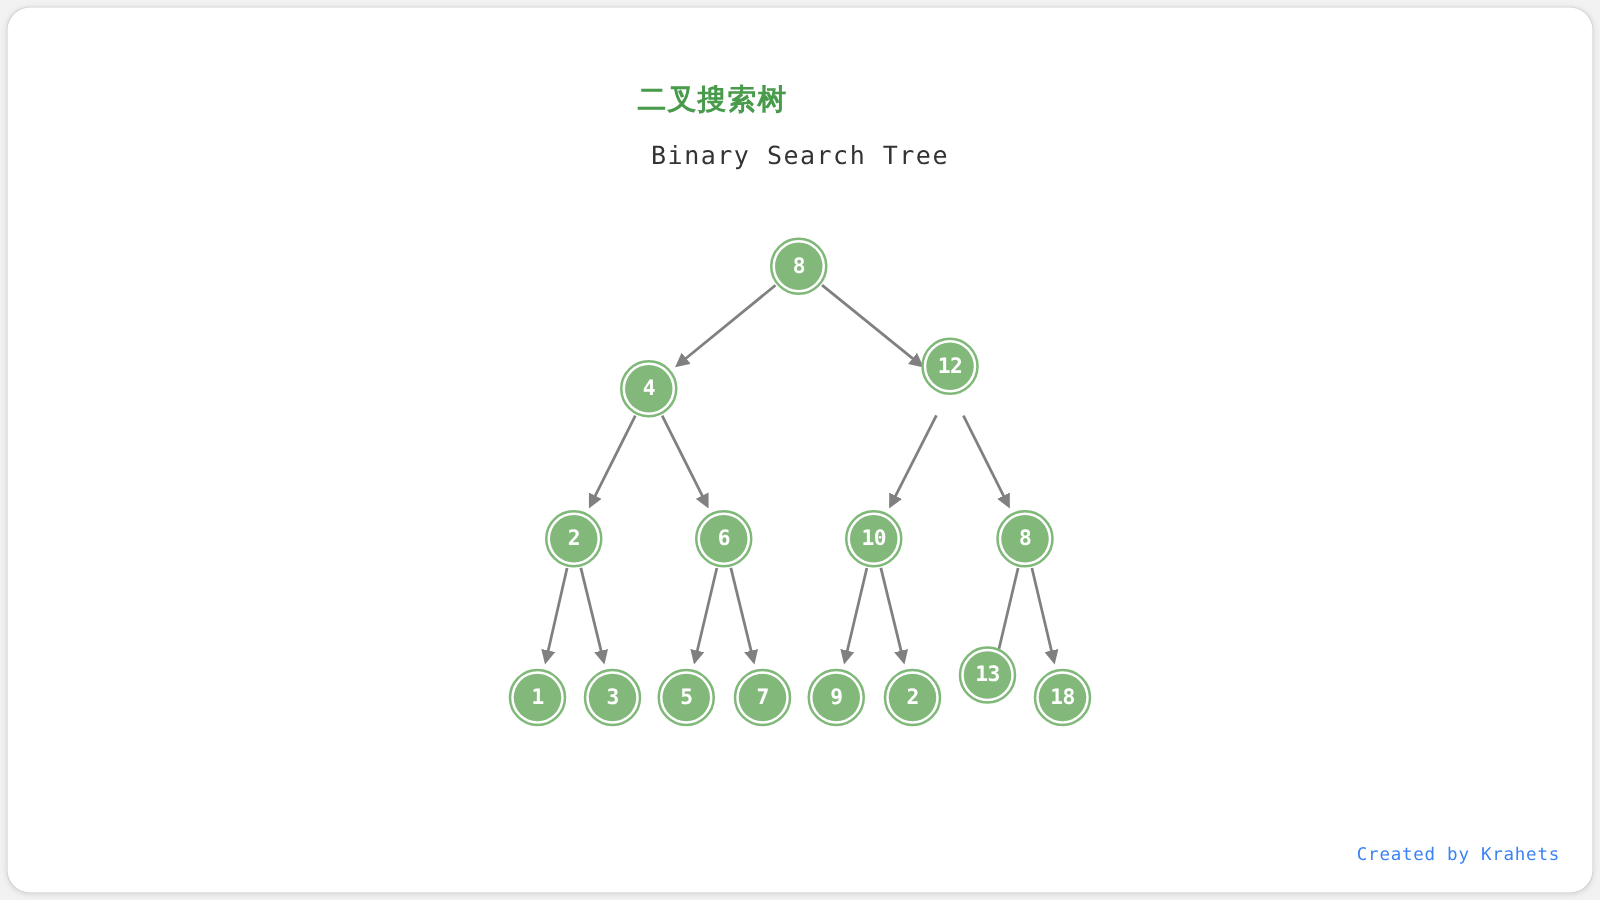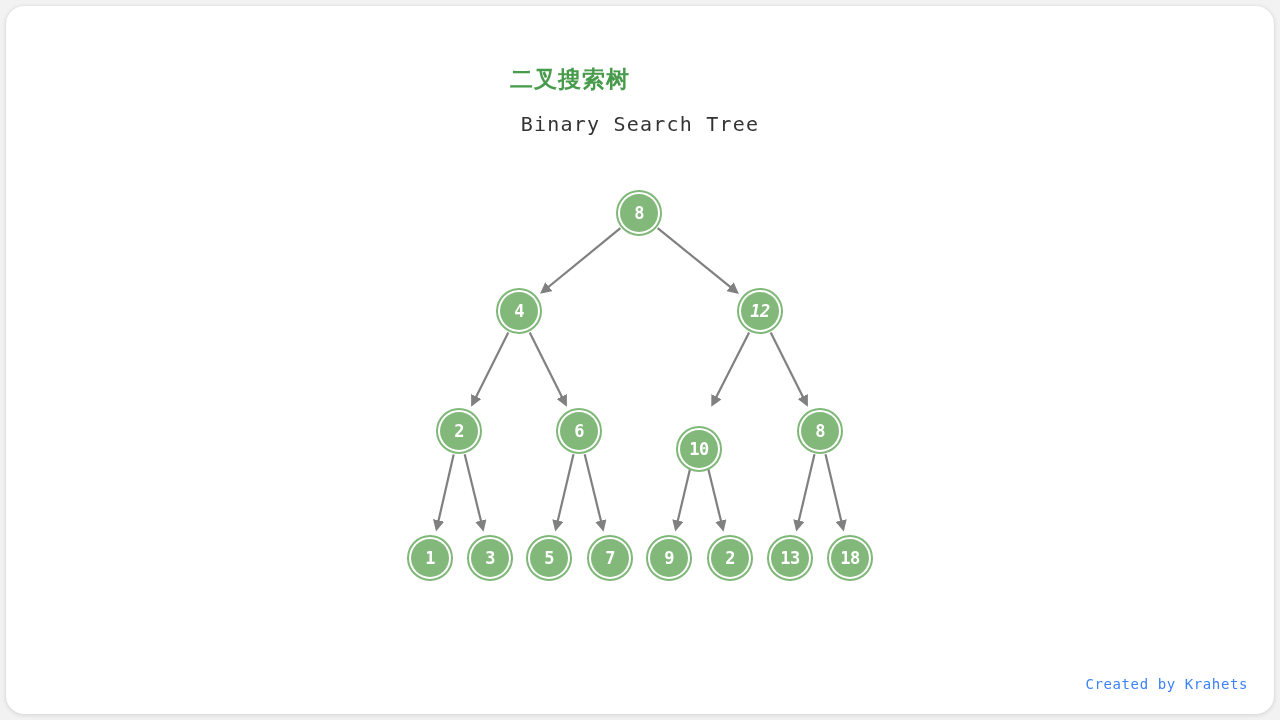--- a/index.html
+++ b/index.html
@@ -157,33 +157,33 @@
       </svg>
       <div id="node-layer">
           <div class="node" style="left: 610px; top: 184px;">
             <div class="disc" style="background: rgb(130, 184, 122);"></div>
             <div class="val">8</div>
           </div>
           <div class="node" style="left: 490px; top: 282px;">
             <div class="disc" style="background: rgb(130, 184, 122);"></div>
             <div class="val">4</div>
           </div>
-          <div class="node" style="left: 731px; top: 282px; font-style: italic;">
+          <div class="node" style="left: 731px; top: 264px;">
             <div class="disc" style="background: rgb(130, 184, 122);"></div>
             <div class="val">12</div>
           </div>
           <div class="node" style="left: 430px; top: 402px;">
             <div class="disc" style="background: rgb(130, 184, 122);"></div>
             <div class="val">2</div>
           </div>
           <div class="node" style="left: 550px; top: 402px;">
             <div class="disc" style="background: rgb(130, 184, 122);"></div>
             <div class="val">6</div>
           </div>
-          <div class="node" style="left: 670px; top: 420px;">
+          <div class="node" style="left: 670px; top: 402px;">
             <div class="disc" style="background: rgb(130, 184, 122);"></div>
             <div class="val">10</div>
           </div>
           <div class="node" style="left: 791px; top: 402px;">
             <div class="disc" style="background: rgb(130, 184, 122);"></div>
             <div class="val">8</div>
           </div>
           <div class="node" style="left: 401px; top: 529px;">
             <div class="disc" style="background: rgb(130, 184, 122);"></div>
             <div class="val">1</div>
@@ -201,21 +201,21 @@
             <div class="val">7</div>
           </div>
           <div class="node" style="left: 640px; top: 529px;">
             <div class="disc" style="background: rgb(130, 184, 122);"></div>
             <div class="val">9</div>
           </div>
           <div class="node" style="left: 701px; top: 529px;">
             <div class="disc" style="background: rgb(130, 184, 122);"></div>
             <div class="val">2</div>
           </div>
-          <div class="node" style="left: 761px; top: 529px; text-align: center;">
+          <div class="node" style="left: 761px; top: 511px; text-align: center;">
             <div class="disc" style="background: rgb(130, 184, 122);"></div>
             <div class="val">13</div>
           </div>
           <div class="node" style="left: 821px; top: 529px;">
             <div class="disc" style="background: rgb(130, 184, 122);"></div>
             <div class="val">18</div>
           </div>
         </div>
     </div>
 

